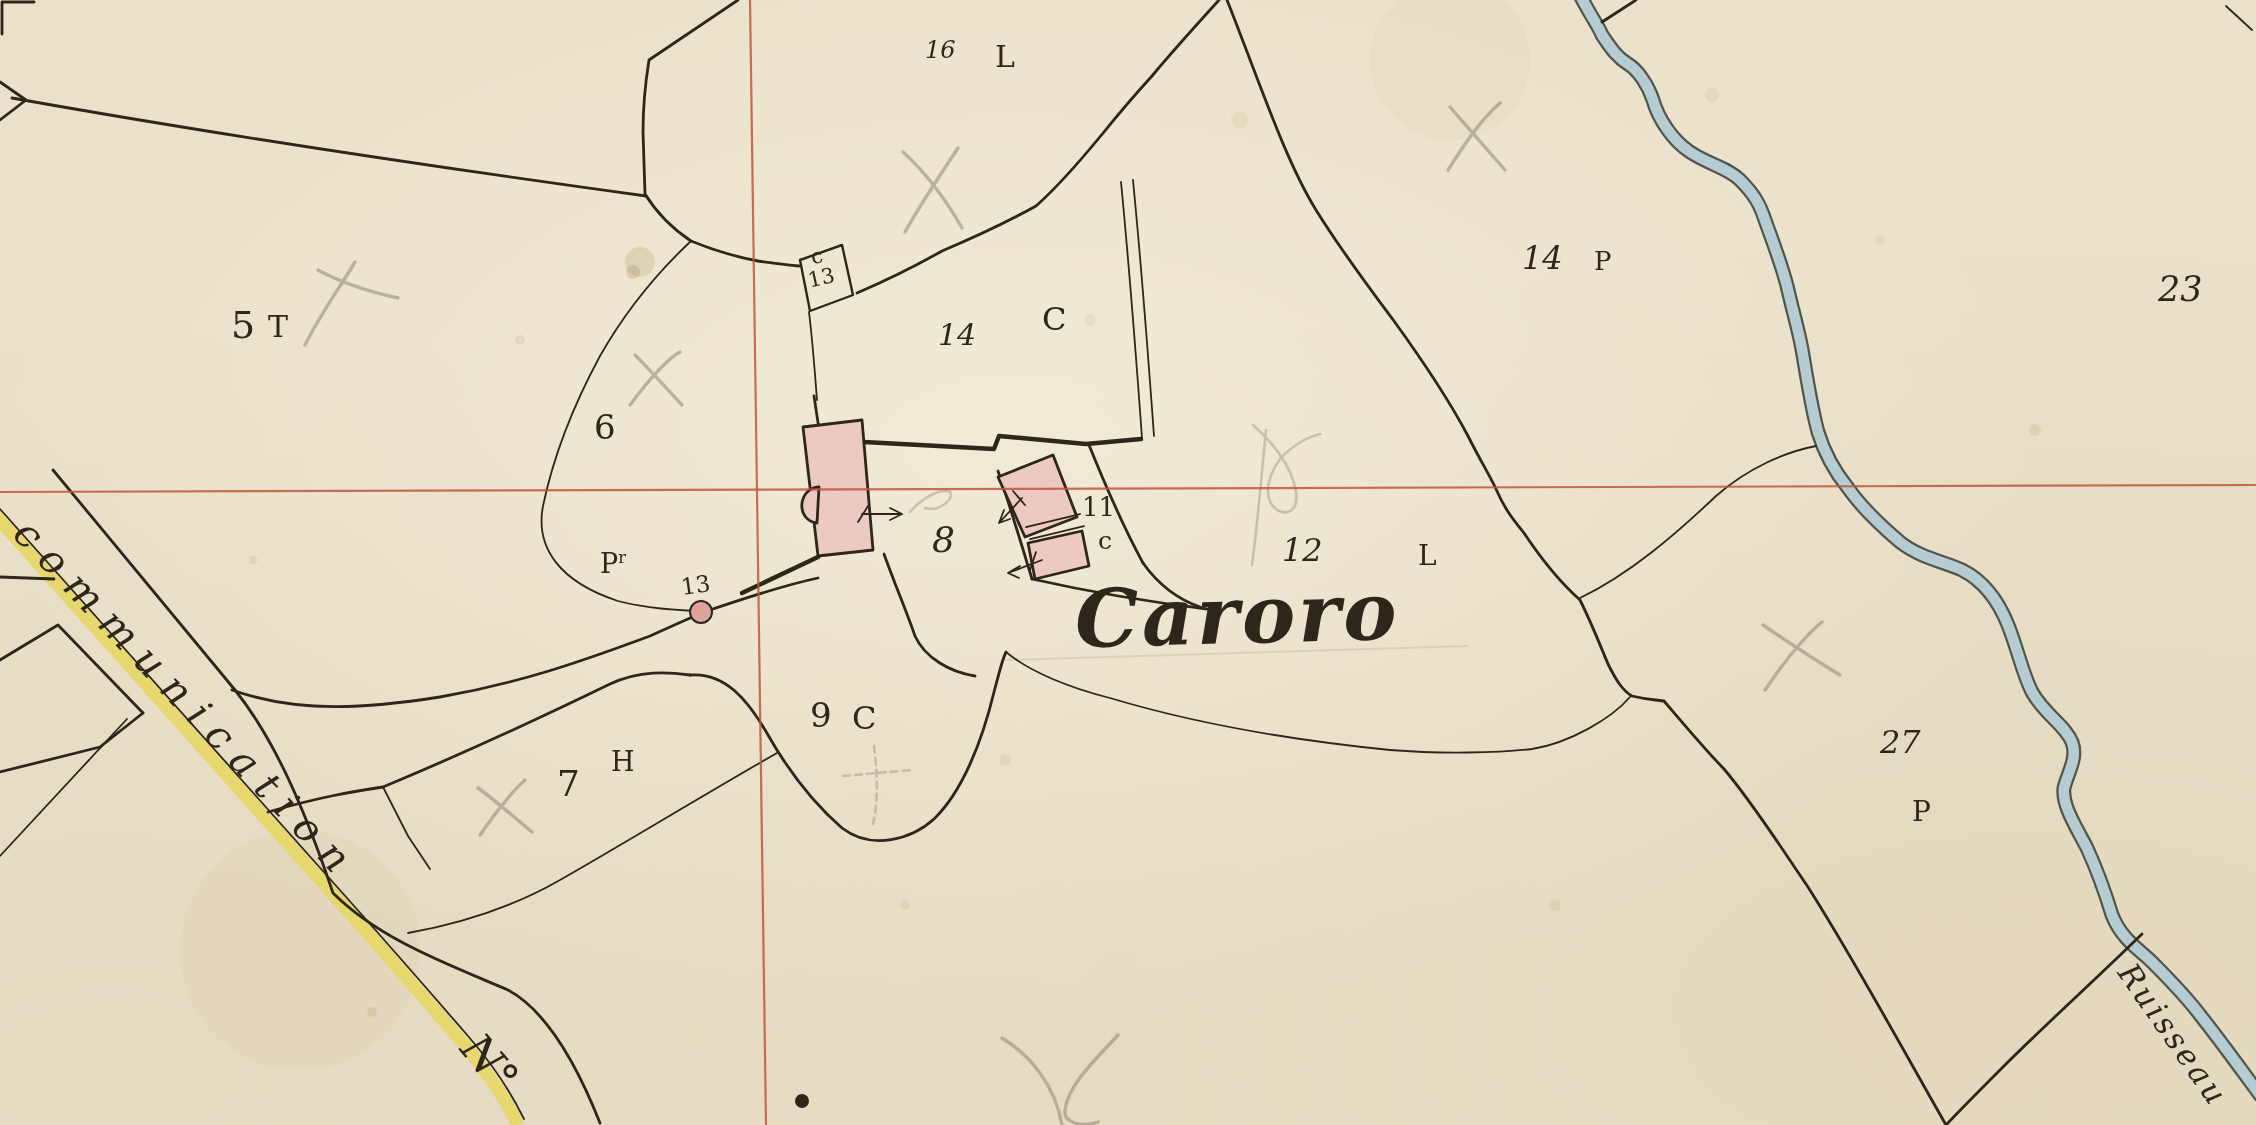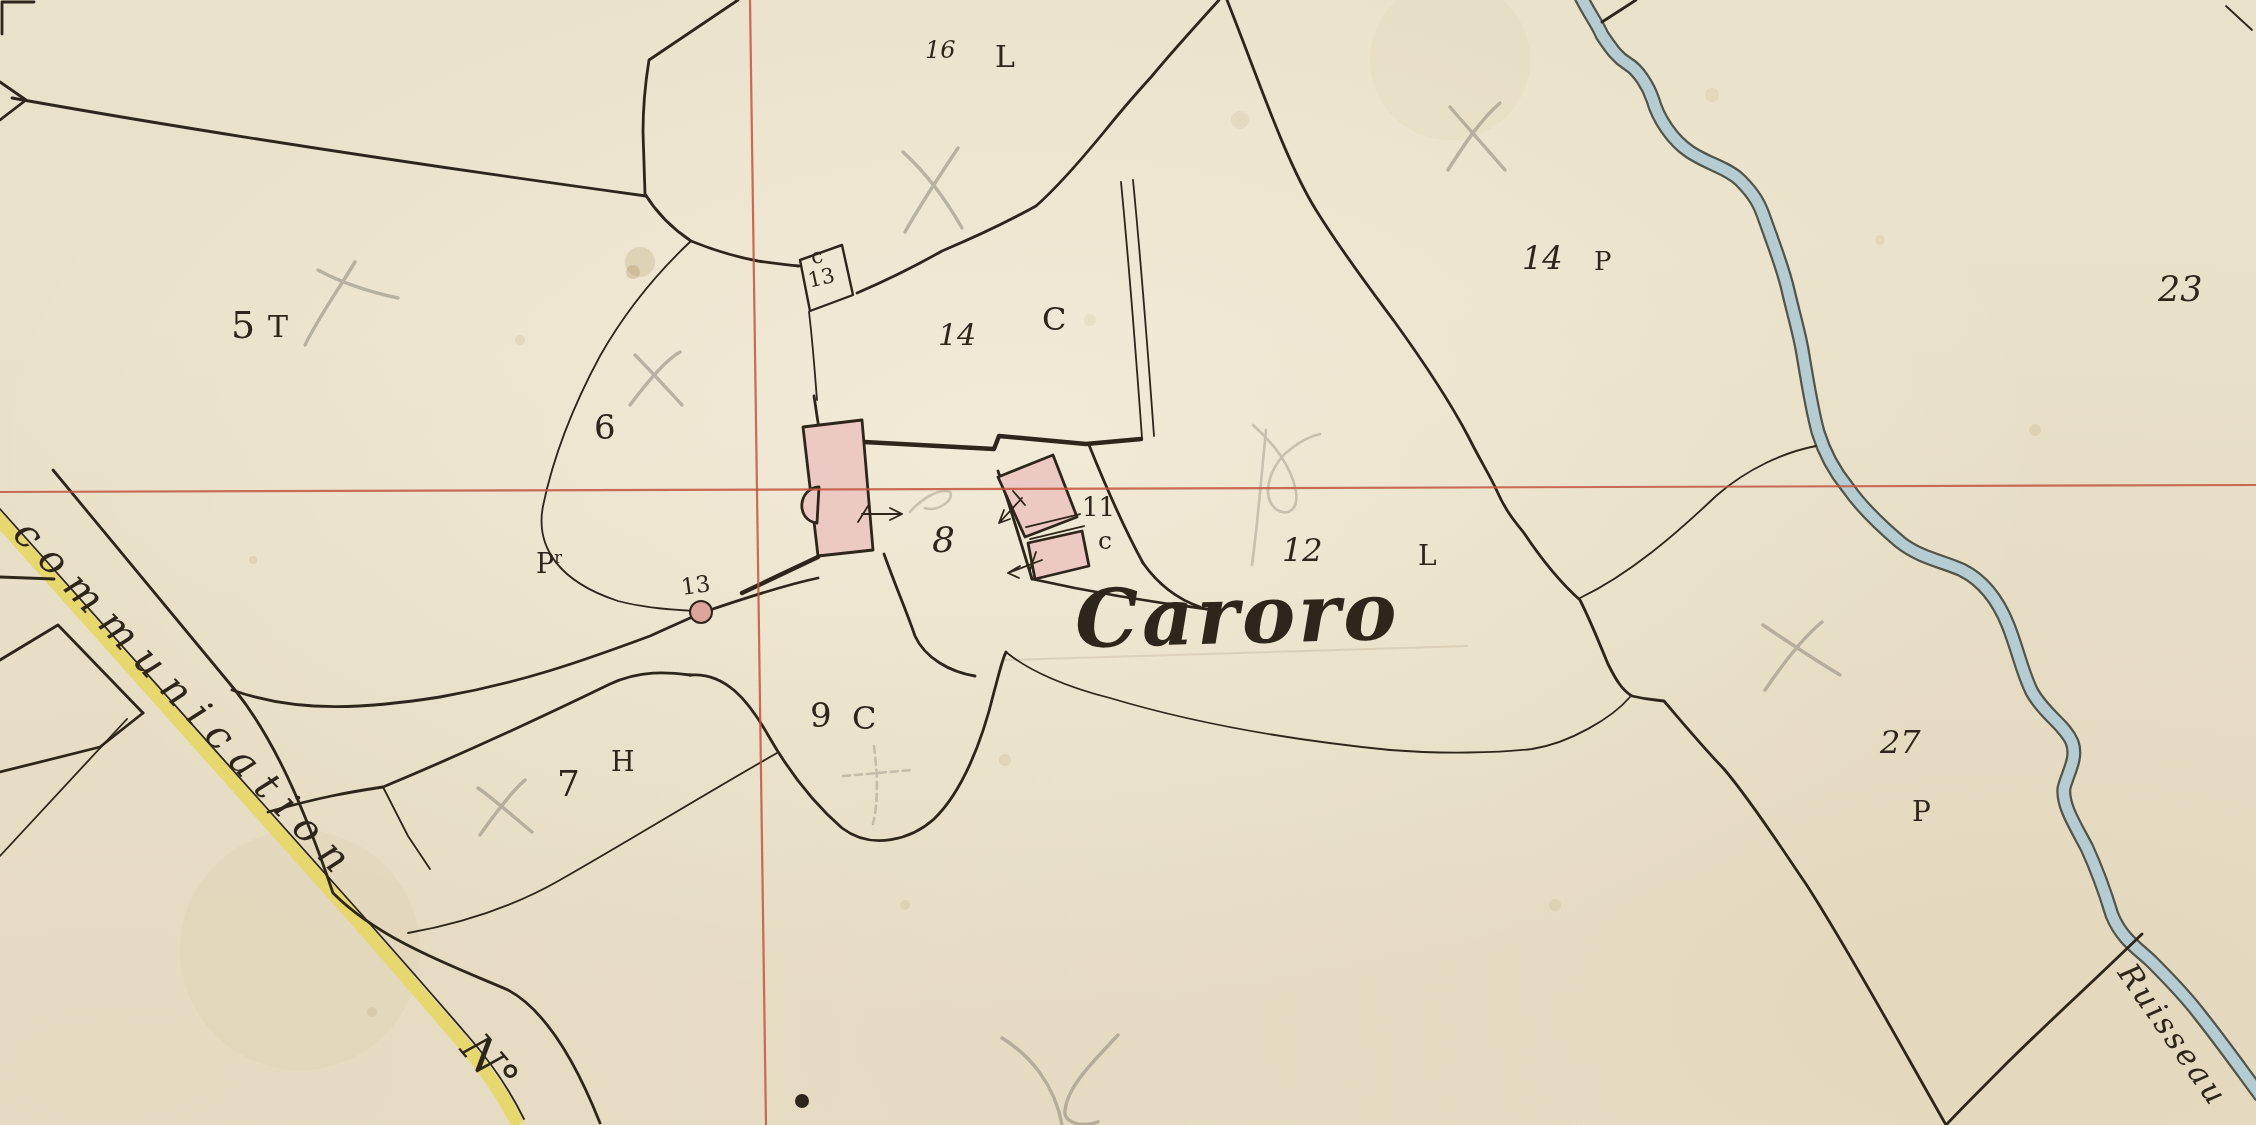--- a/index.html
+++ b/index.html
@@ -201,16 +201,16 @@
     <span class="lbl" style="left:1912px;top:798px;font-size:28px">P</span>
 
     <span class="lbl" style="left:810px;top:698px;font-size:34px">9</span>
     <span class="lbl" style="left:852px;top:702px;font-size:32px">C</span>
 
     <span class="lbl" style="left:557px;top:766px;font-size:36px">7</span>
     <span class="lbl" style="left:611px;top:748px;font-size:27px">H</span>
 
     <span class="lbl" style="left:681px;top:574px;font-size:23px;transform:rotate(-8deg)">13</span>
 
-    <span class="lbl" style="left:536px;top:550px;font-size:27px"><span>P</span><sup>r</sup></span>
+    <span class="lbl" style="left:600px;top:550px;font-size:27px"><span>P</span><sup>r</sup></span>
 
   </div>
 </div>
 
 </body></html>

